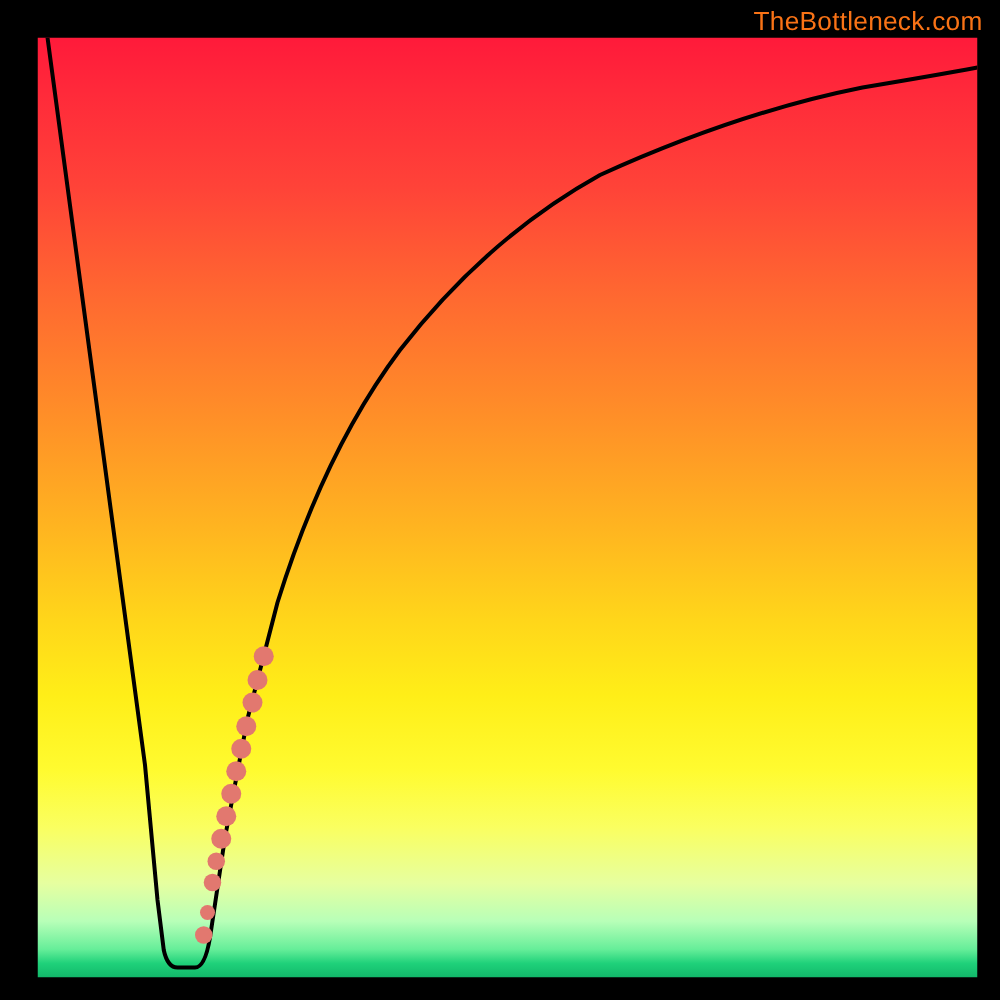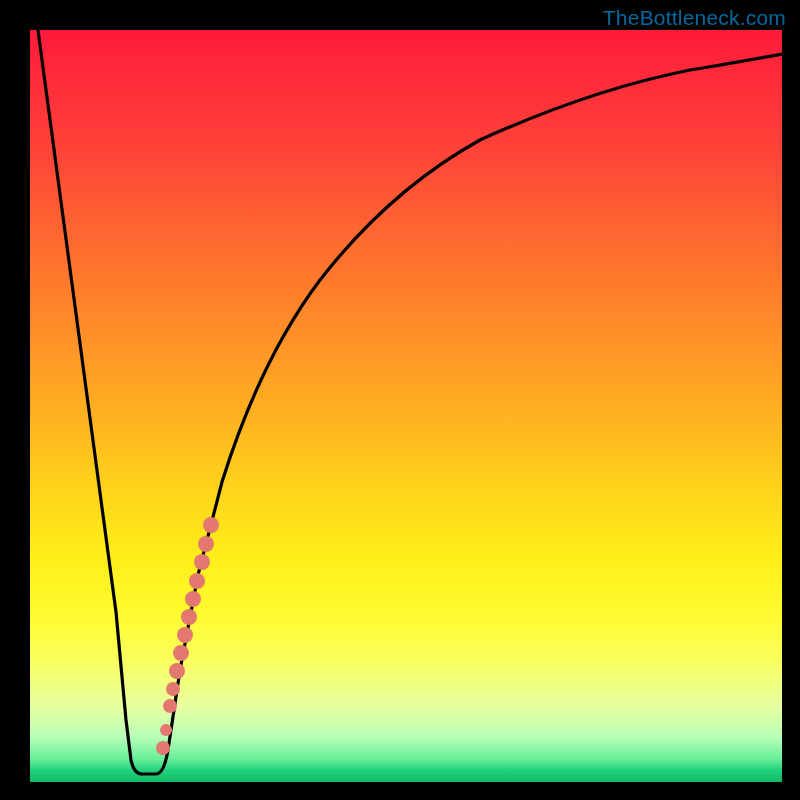--- a/index.html
+++ b/index.html
@@ -61,21 +61,21 @@
     stroke-linecap: round;
   }
   .data-dot {
     fill: #e2786f;
     stroke: none;
   }
   .watermark {
     position: absolute;
     top: 6px;
     right: 14px;
-    color: #0369a1;
+    color: #f97316;
     font-size: 21px;
     font-weight: 400;
     letter-spacing: 0.2px;
   }
 </style>
 </head>
 <body>
 
 <div class="frame">
   <div class="plot">

